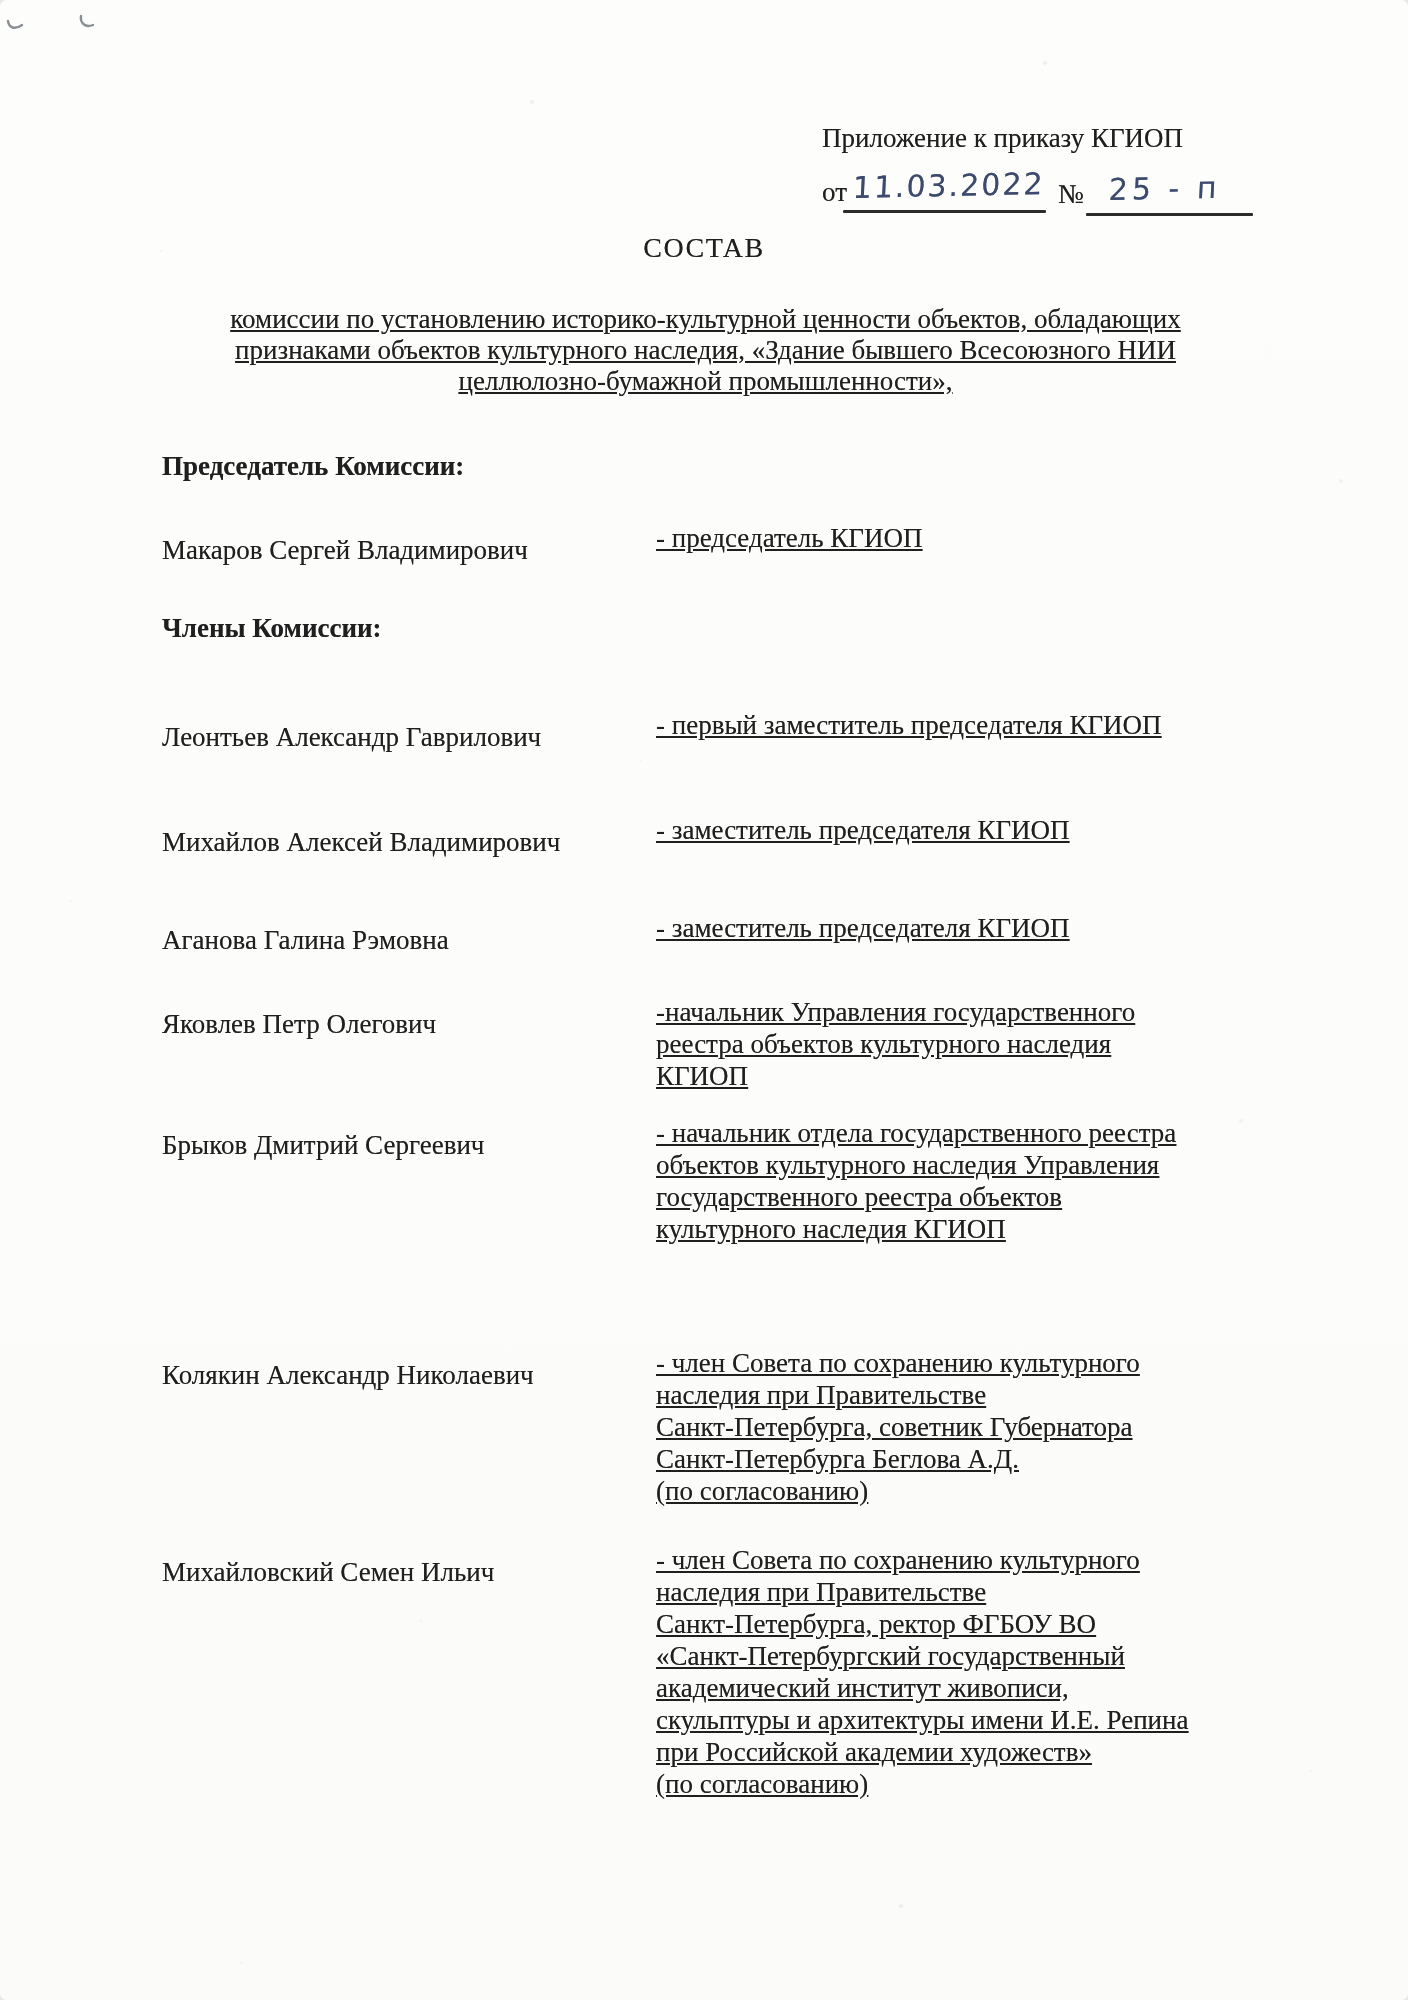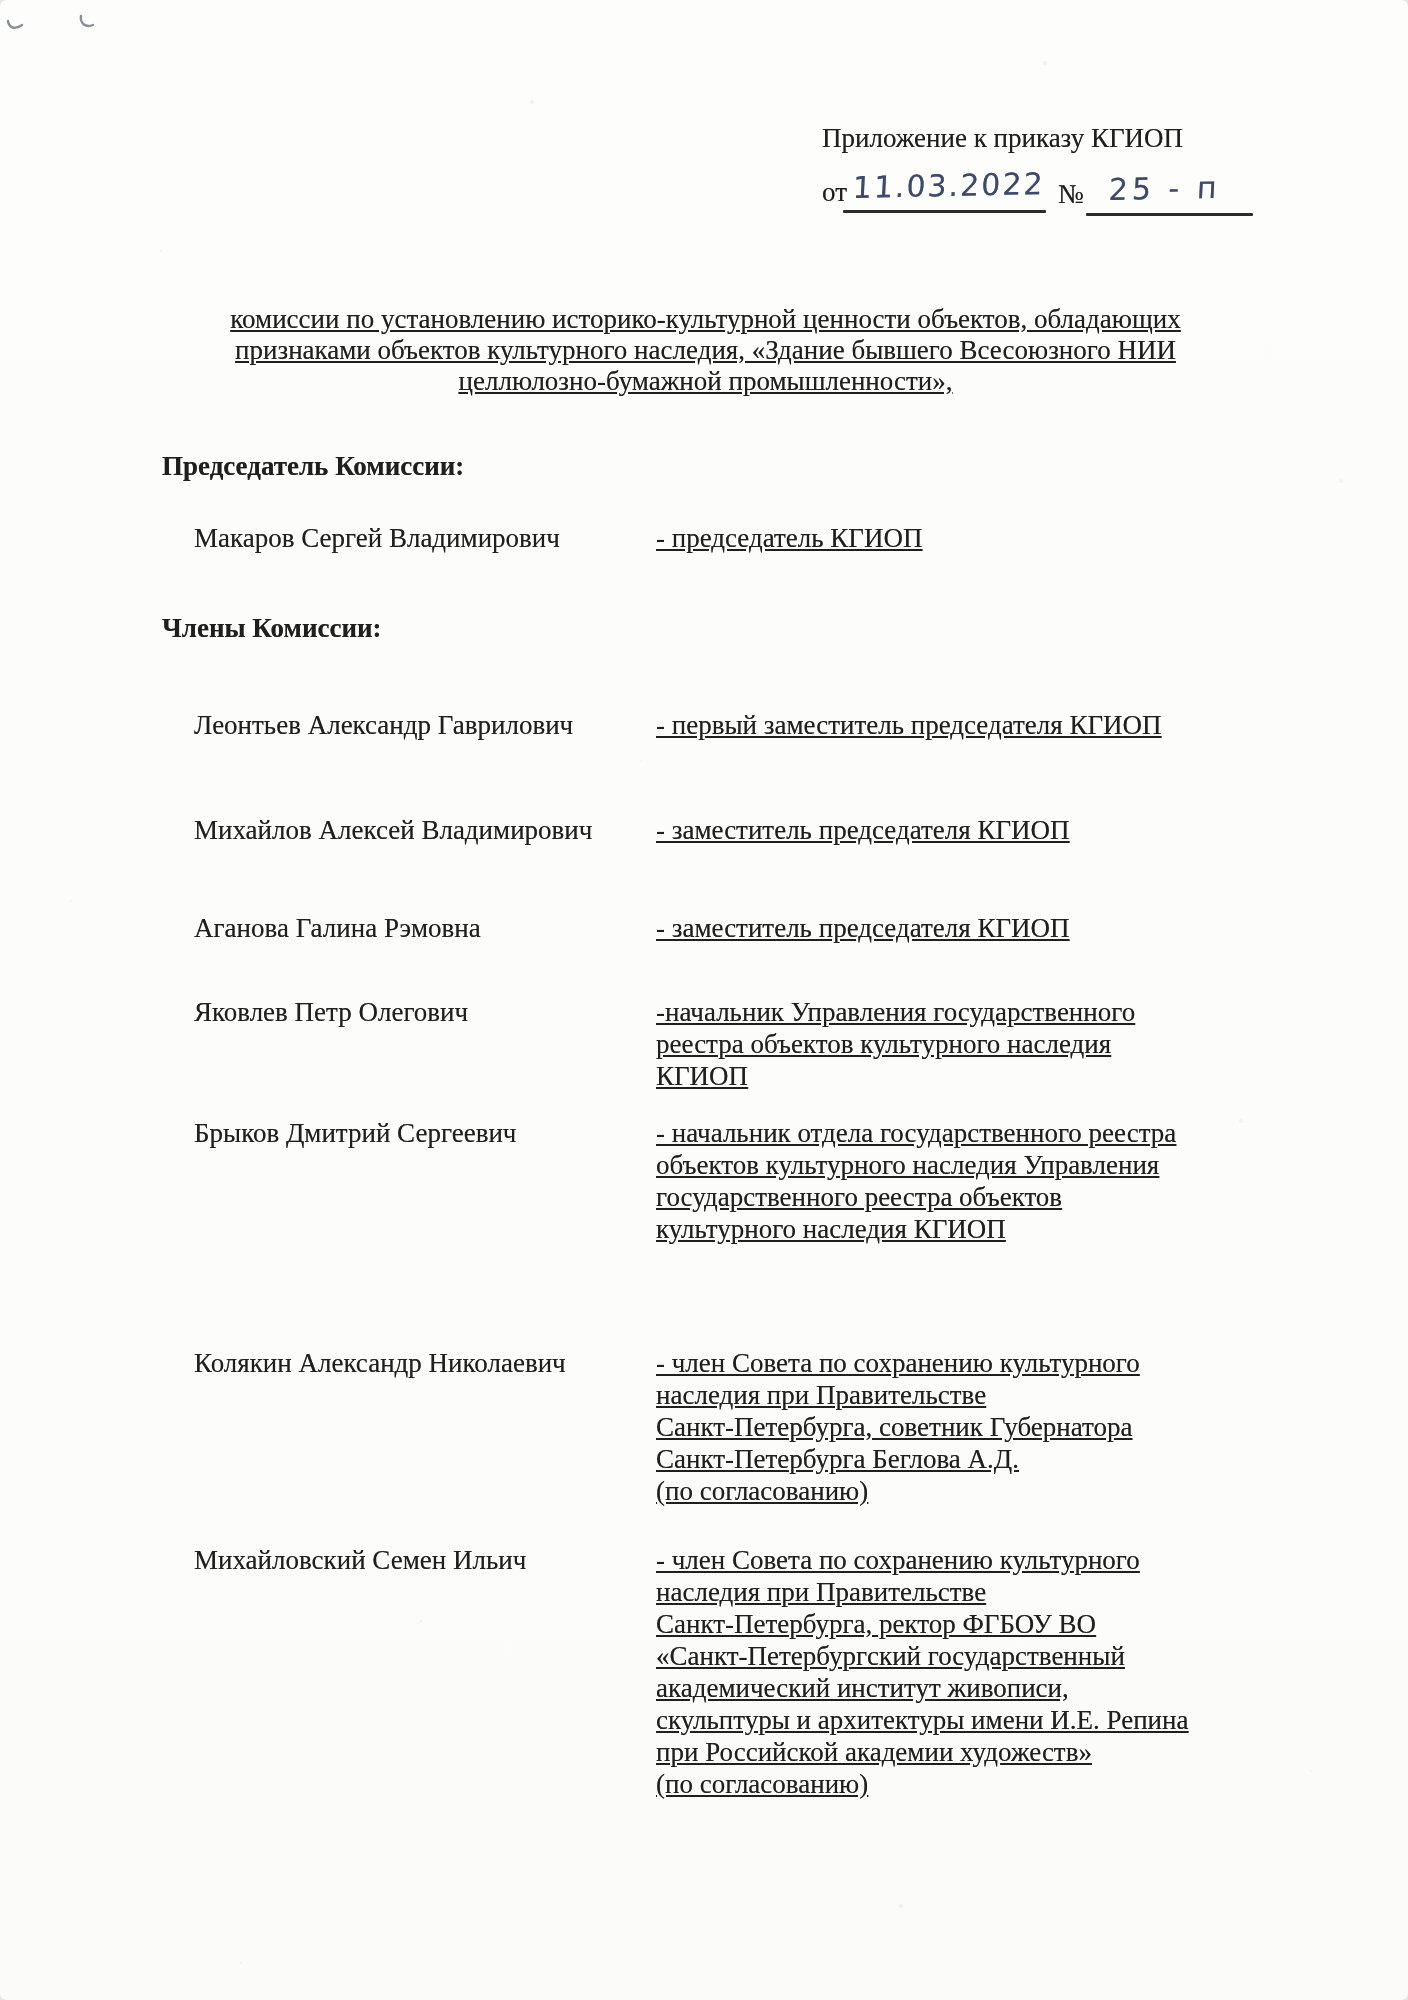--- a/index.html
+++ b/index.html
@@ -50,21 +50,21 @@
   }
   .subtitle-par {
     left: 163px; top: 304px; width: 1085px;
     text-align: center;
     white-space: pre-line;
     line-height: 31px;
     text-decoration: underline;
   }
   .heading { left: 162px; font-weight: bold; }
   .member-row { left: 0; top: 0; width: 1408px; height: 0; }
-  .col-name { position: absolute; left: 162px; top: 0; width: 480px; margin-left: 32px; }
+  .col-name { position: absolute; left: 162px; top: 12px; width: 480px; }
   .col-role {
     position: absolute; left: 656px; top: 0; width: 600px;
     white-space: pre-line;
     text-decoration: underline;
   }
   .pen-mark { position: absolute; }
   .speckles {
     position: absolute; left: 0; top: 0; width: 2px; height: 2px;
     background: transparent; border-radius: 50%;
     box-shadow:
@@ -102,20 +102,21 @@
   <div class="abs handwritten hw-date">11.03.2022</div>
 
   <div class="abs rule rule-date"></div>
 
   <div class="abs doc-text number-sign">№</div>
 
   <div class="abs handwritten hw-number">25 - п</div>
 
   <div class="abs rule rule-number"></div>
 
+  <div class="abs doc-text title-line">СОСТАВ</div>
 
   <div class="abs doc-text subtitle-par">комиссии по установлению историко-культурной ценности объектов, обладающих
 признаками объектов культурного наследия, «Здание бывшего Всесоюзного НИИ
 целлюлозно-бумажной промышленности»,</div>
 
   <div class="abs doc-text heading" style="top:450px">Председатель Комиссии:</div>
 
   <div class="abs member-row" style="top:522px">
     <div class="doc-text col-name">Макаров Сергей Владимирович</div>
     <div class="doc-text col-role">- председатель КГИОП</div>

